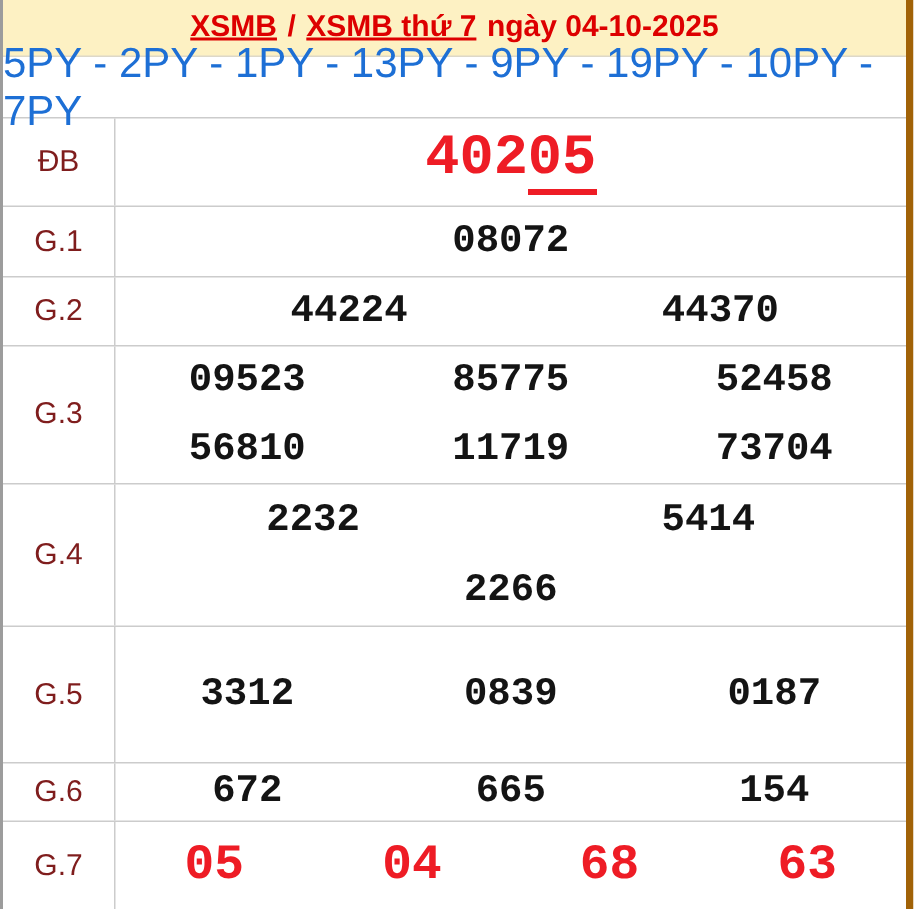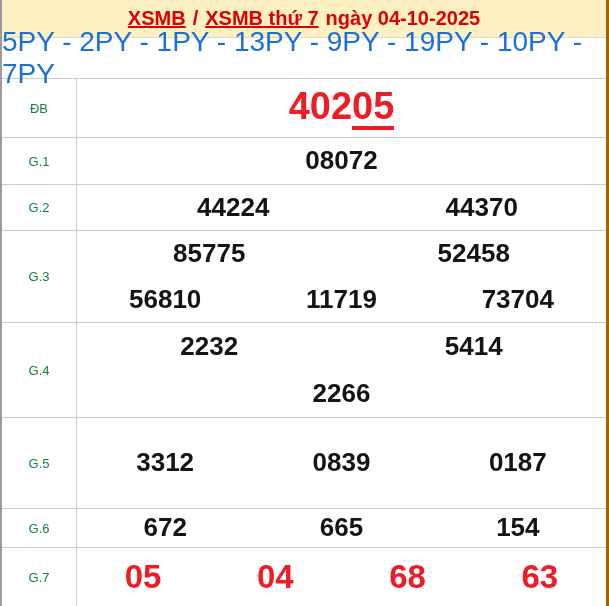--- a/index.html
+++ b/index.html
@@ -3,21 +3,21 @@
 <meta charset="utf-8">
 <style>
   html, body { margin: 0; padding: 0; background: #ffffff; }
   body { font-family: "Liberation Sans", sans-serif; }
 
   .xsmb-table {
     width: 609px;
     height: 606px;
     box-sizing: border-box;
     border-left: 2px solid #9c9c9c;
-    border-right: 3px solid #a16207;
+    border-right: 5px solid #a16207;
     background: #ffffff;
     overflow: hidden;
   }
 
   .header {
     height: 38px;
     box-sizing: border-box;
     background: var(--header_bg);
     border-bottom: 1px solid #ddd8c8;
     display: flex;
@@ -62,22 +62,22 @@
   .row-g7 { height: 59px; }
 
   .label-cell {
     flex: 0 0 75px;
     width: 75px;
     box-sizing: border-box;
     border-right: 1px solid var(--border_gray);
     display: flex;
     align-items: center;
     justify-content: center;
-    font-size: 13px;
-    color: #15803d;
+    font-size: 20px;
+    color: #7f1d1d;
   }
 
   .content-cell {
     flex: 1;
     display: flex;
     flex-direction: column;
     justify-content: space-around;
   }
   .line { display: flex; }
   .num-cell {
@@ -86,20 +86,21 @@
     align-items: center;
     justify-content: center;
   }
 
   .num {
     font-weight: bold;
     font-size: 26px;
     line-height: 1.05;
     color: var(--number_black);
     white-space: nowrap;
+    font-family: Liberation Mono, monospace;
   }
   .row-db .num { font-size: 38px; color: var(--number_red); }
   .row-g7 .num { font-size: 33px; color: var(--number_red); }
   .db-underline {
     display: inline-block;
     border-bottom: 4px solid var(--number_red);
     padding-bottom: 1px;
     line-height: 1;
   }
 </style>
@@ -149,20 +150,23 @@
               <span class="num">44370</span>
             </div>
           </div>
         </div>
       </div>
       <div class="prize-row row-g3">
         <div class="label-cell">G.3</div>
         <div class="content-cell">
           <div class="line">
             <div class="num-cell">
+              <span class="num">09523</span>
+            </div>
+            <div class="num-cell">
               <span class="num">85775</span>
             </div>
             <div class="num-cell">
               <span class="num">52458</span>
             </div>
           </div>
           <div class="line">
             <div class="num-cell">
               <span class="num">56810</span>
             </div>

